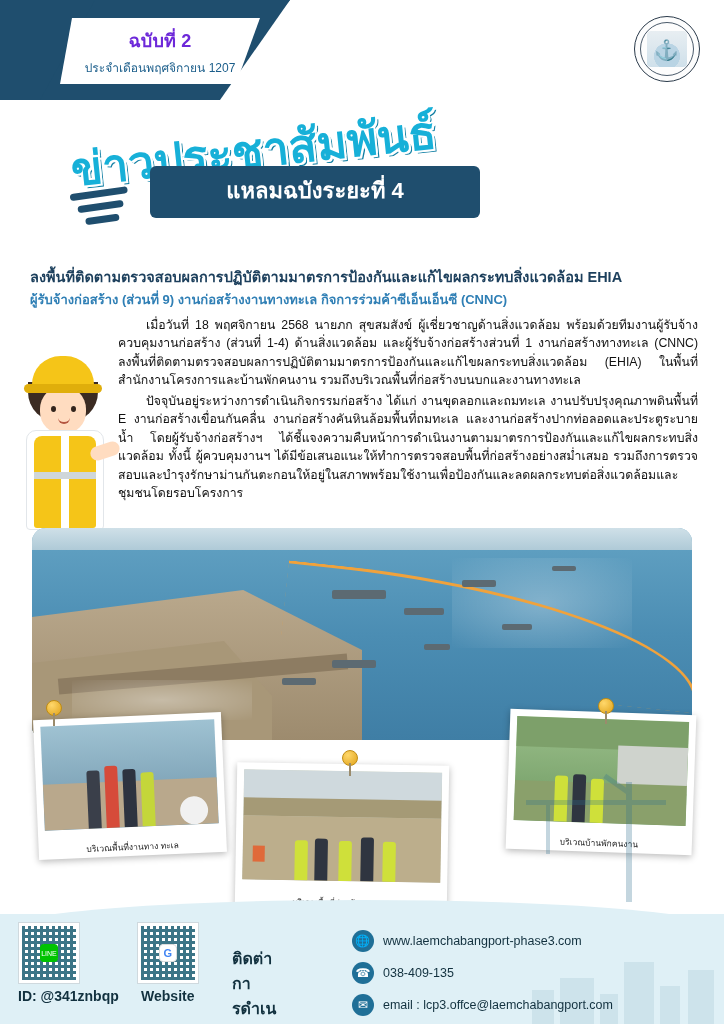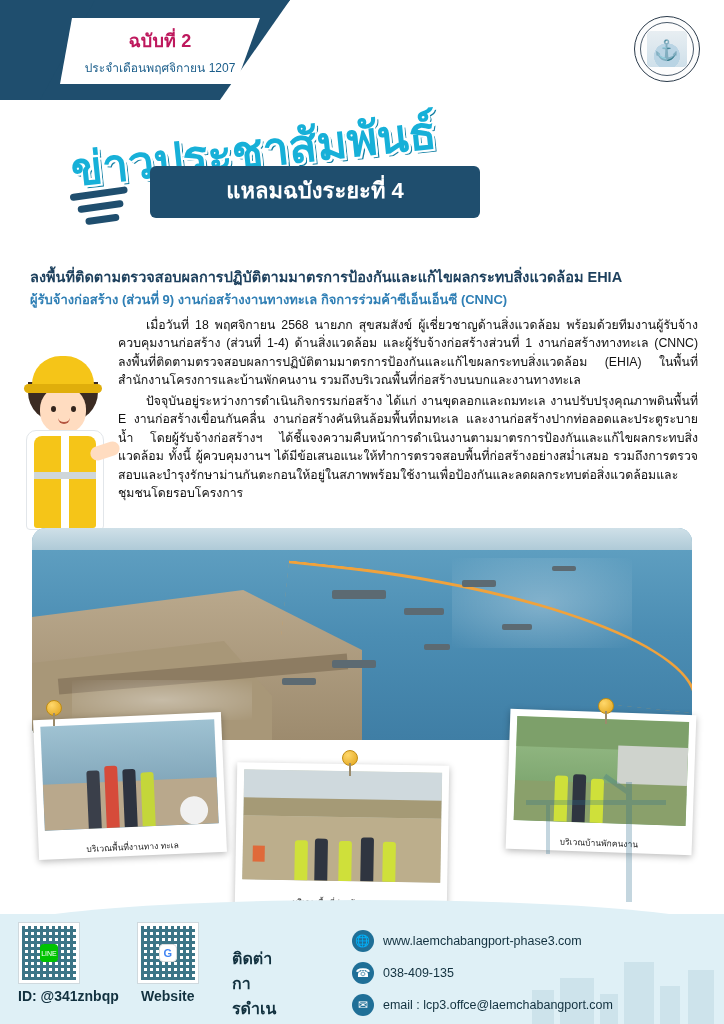--- a/index.html
+++ b/index.html
@@ -37,21 +37,21 @@
   .issue-box {
     position: absolute; top: 18px; left: 60px;
     width: 200px; height: 66px;
     background: #ffffff;
     clip-path: polygon(6% 0, 100% 0, 88% 100%, 0 100%);
     display: flex; flex-direction: column;
     align-items: center; justify-content: center;
     color: #1a3c57;
   }
   .issue-no {
-    font-size: 18px; font-weight: bold; color: #be185d;
+    font-size: 18px; font-weight: bold; color: #6d28d9;
     letter-spacing: 0.2px;
   }
   .issue-month {
     font-size: 12px; color: #1a5d8a; margin-top: 3px;
   }
   .pat-logo {
     position: absolute; top: 16px; right: 24px;
     display: flex; align-items: center; gap: 8px;
   }
   .pat-text {

